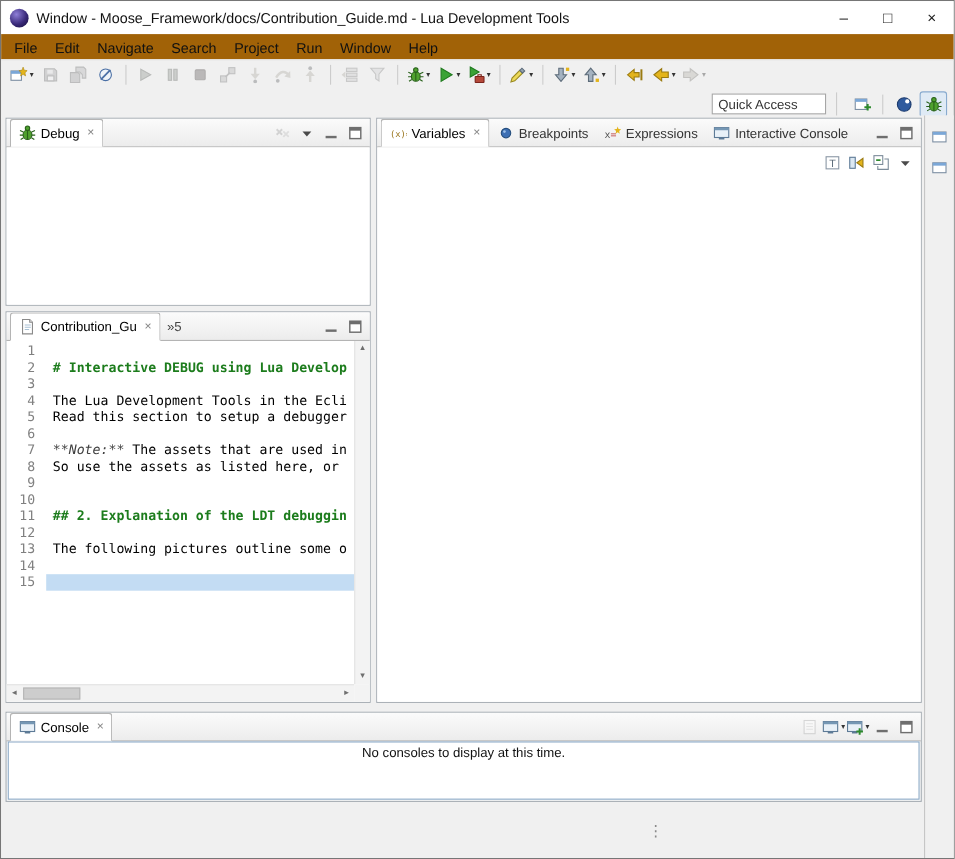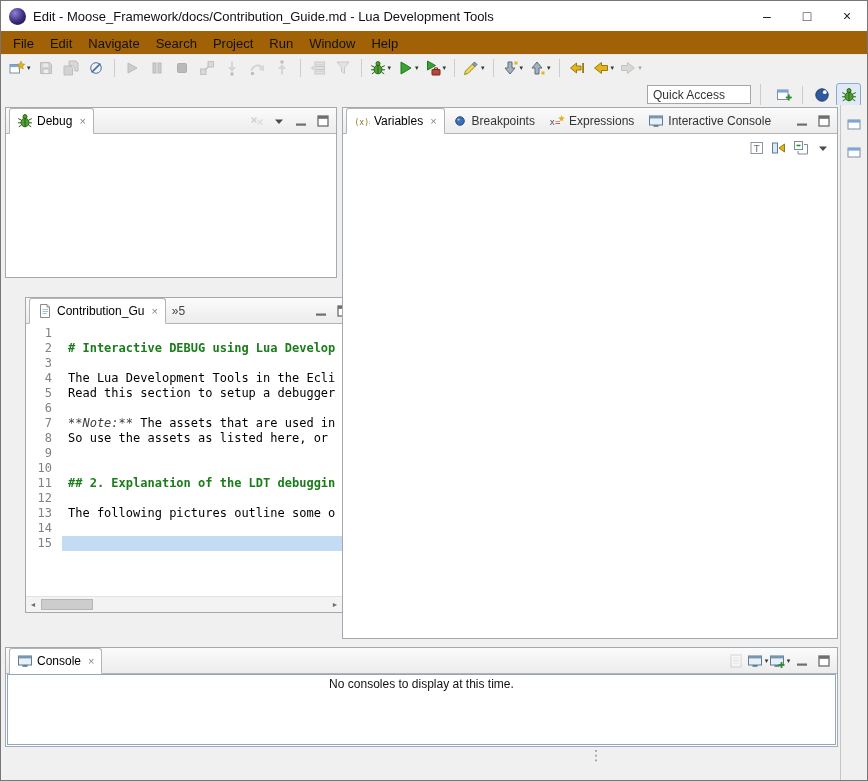--- a/index.html
+++ b/index.html
@@ -34,23 +34,23 @@
               padding-right:5px; background:#f0f0f0; }
   .quick-access { width:104px; height:19px; border:1px solid #a6a6a6; background:#fff;
                   font-size:12px; color:#333; padding:0 5px; font-family:inherit; }
   .pbtn { width:25px; height:24px; margin:0 1px; }
   .pbtn.active { background:#dfeaf5; border:1px solid #89abcf; }
 
   
   .workspace { position:absolute; left:0; right:0; top:104px; bottom:0; background:#f0f0f0; }
   .panel { position:absolute; background:#ffffff; border:1px solid #a2a9b0; }
   .debug-panel   { left:4px;   top:2px;   width:332px; height:171px; }
-  .editor-panel  { left:4px;   top:192px; width:332px; height:316px;margin-left:20px; }
+  .editor-panel  { left:4px;   top:178px; width:332px; height:356px; }
   .vars-panel    { left:341px; top:2px;   width:496px; height:532px; }
-  .console-panel { left:4px;   top:542px; width:833px; height:100px; }
+  .console-panel { left:4px;   top:542px; width:833px; height:82px; }
 
   .tabbar { position:relative; height:26px; background:linear-gradient(#fbfbfb,#ececec);
             border-bottom:1px solid #b4b4b4; display:flex; align-items:flex-end; }
   .tabs-row { display:flex; align-items:flex-end; height:100%; }
   .tab { display:flex; align-items:center; gap:4px; padding:0 7px; font-size:12px;
          color:#333; height:25px; white-space:nowrap; }
   .tab.active { background:#fff; border:1px solid #b4b4b4; border-bottom-color:#fff;
                 border-top-left-radius:3px; border-top-right-radius:3px;
                 margin-bottom:-1px; margin-left:3px; position:relative; z-index:1;
                 color:#000; height:26px; }
@@ -102,21 +102,21 @@
   .drag-dots { position:absolute; left:588px; top:646px; color:#8a8a8a; font-size:14px;
                line-height:8px; }
 </style>
 </head>
 <body>
 
 <div class="window">
 
   <div class="titlebar">
     <span class="app-icon"></span>
-    <span class="title">Edit - Moose_Framework/docs/Contribution_Guide.md - Lua Development Tools</span>
+    <span class="title">Window - Moose_Framework/docs/Contribution_Guide.md - Lua Development Tools</span>
     <span class="wc">–</span>
     <span class="wc">□</span>
     <span class="wc">×</span>
   </div>
 
   <div class="menubar" id="menubar">
       <div class="menu-item">File</div>
       <div class="menu-item">Edit</div>
       <div class="menu-item">Navigate</div>
       <div class="menu-item">Search</div>

